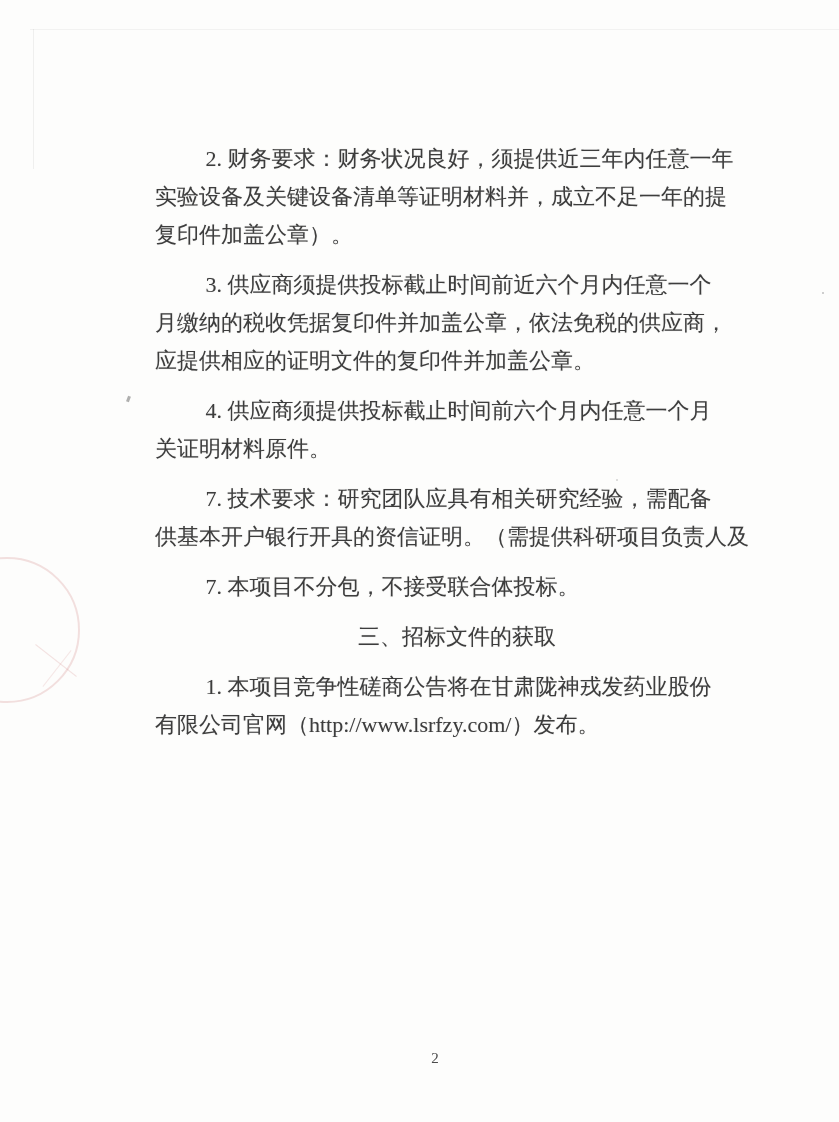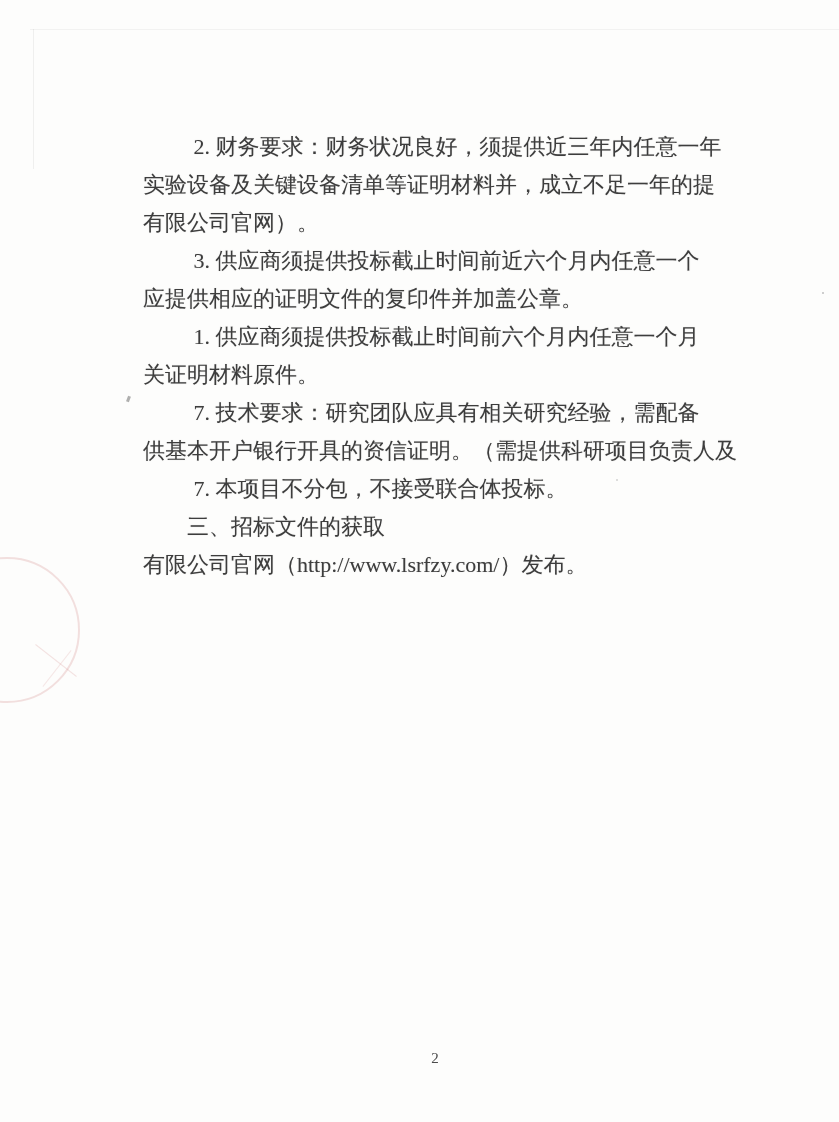--- a/index.html
+++ b/index.html
@@ -64,28 +64,28 @@
   .textblock {
     position: absolute;
     left: 143px;
     top: 128px;
     width: 584px;
     font-size: 22px;
     line-height: 38px;
     color: #3d3d3d;
     text-shadow: 0 0 1px rgba(110,110,110,0.35);
   }
-  .textblock p { margin: 0; padding: 0; }
+  .textblock p { margin: 12px; padding: 0; }
   .line {
     display: block;
     height: 38px;
     white-space: nowrap;
   }
   .ind   { text-indent: 2.3em; }  
-  .ind-h { text-indent: 2em; }    
+  .ind-h { text-indent: 2em; text-align: center; }    
   .sp1   { letter-spacing: 0.50em; } 
   .sp2   { letter-spacing: 0.62em; }
   .footer {
     position: absolute;
     left: 143px;
     top: 1050px;
     width: 584px;
     text-align: center;
     font-size: 15px;
     color: #4a4a4a;
@@ -104,47 +104,49 @@
 
   <div class="speck speck-a"></div>
   <div class="speck speck-b"></div>
   <div class="speck speck-c"></div>
 
   <div class="textblock">
 
     <p>
       <span class="line ind">2. 财务要求：财务状况良好，须提供近三年内任意一年</span>
       <span class="line">实验设备及关键设备清单等证明材料并，成立不足一年的提</span>
-      <span class="line">有限公司官网）。</span>
+      <span class="line">复印件加盖公章）。</span>
     </p>
 
     <p>
       <span class="line ind">3. 供应商须提供投标截止时间前近六个月内任意一个</span>
+      <span class="line">月缴纳的税收凭据复印件并加盖公章，依法免税的供应商，</span>
       <span class="line">应提供相应的证明文件的复印件并加盖公章。</span>
     </p>
 
     <p>
-      <span class="line ind">1. 供应商须提供投标截止时间前六个月内任意一个月</span>
+      <span class="line ind">4. 供应商须提供投标截止时间前六个月内任意一个月</span>
       <span class="line">关证明材料原件。</span>
     </p>
 
     <p>
       <span class="line ind">7. 技术要求：研究团队应具有相关研究经验，需配备</span>
       <span class="line">供基本开户银行开具的资信证明。（需提供科研项目负责人及</span>
     </p>
 
 
     <p>
       <span class="line ind">7. 本项目不分包，不接受联合体投标。</span>
     </p>
 
     <p>
       <span class="line ind-h">三、招标文件的获取</span>
     </p>
 
     <p>
+      <span class="line ind">1. 本项目竞争性磋商公告将在甘肃陇神戎发药业股份</span>
       <span class="line">有限公司官网（http://www.lsrfzy.com/）发布。</span>
     </p>
 
   </div>
 
   <div class="footer">2</div>
 </div>
 
 </body></html>

